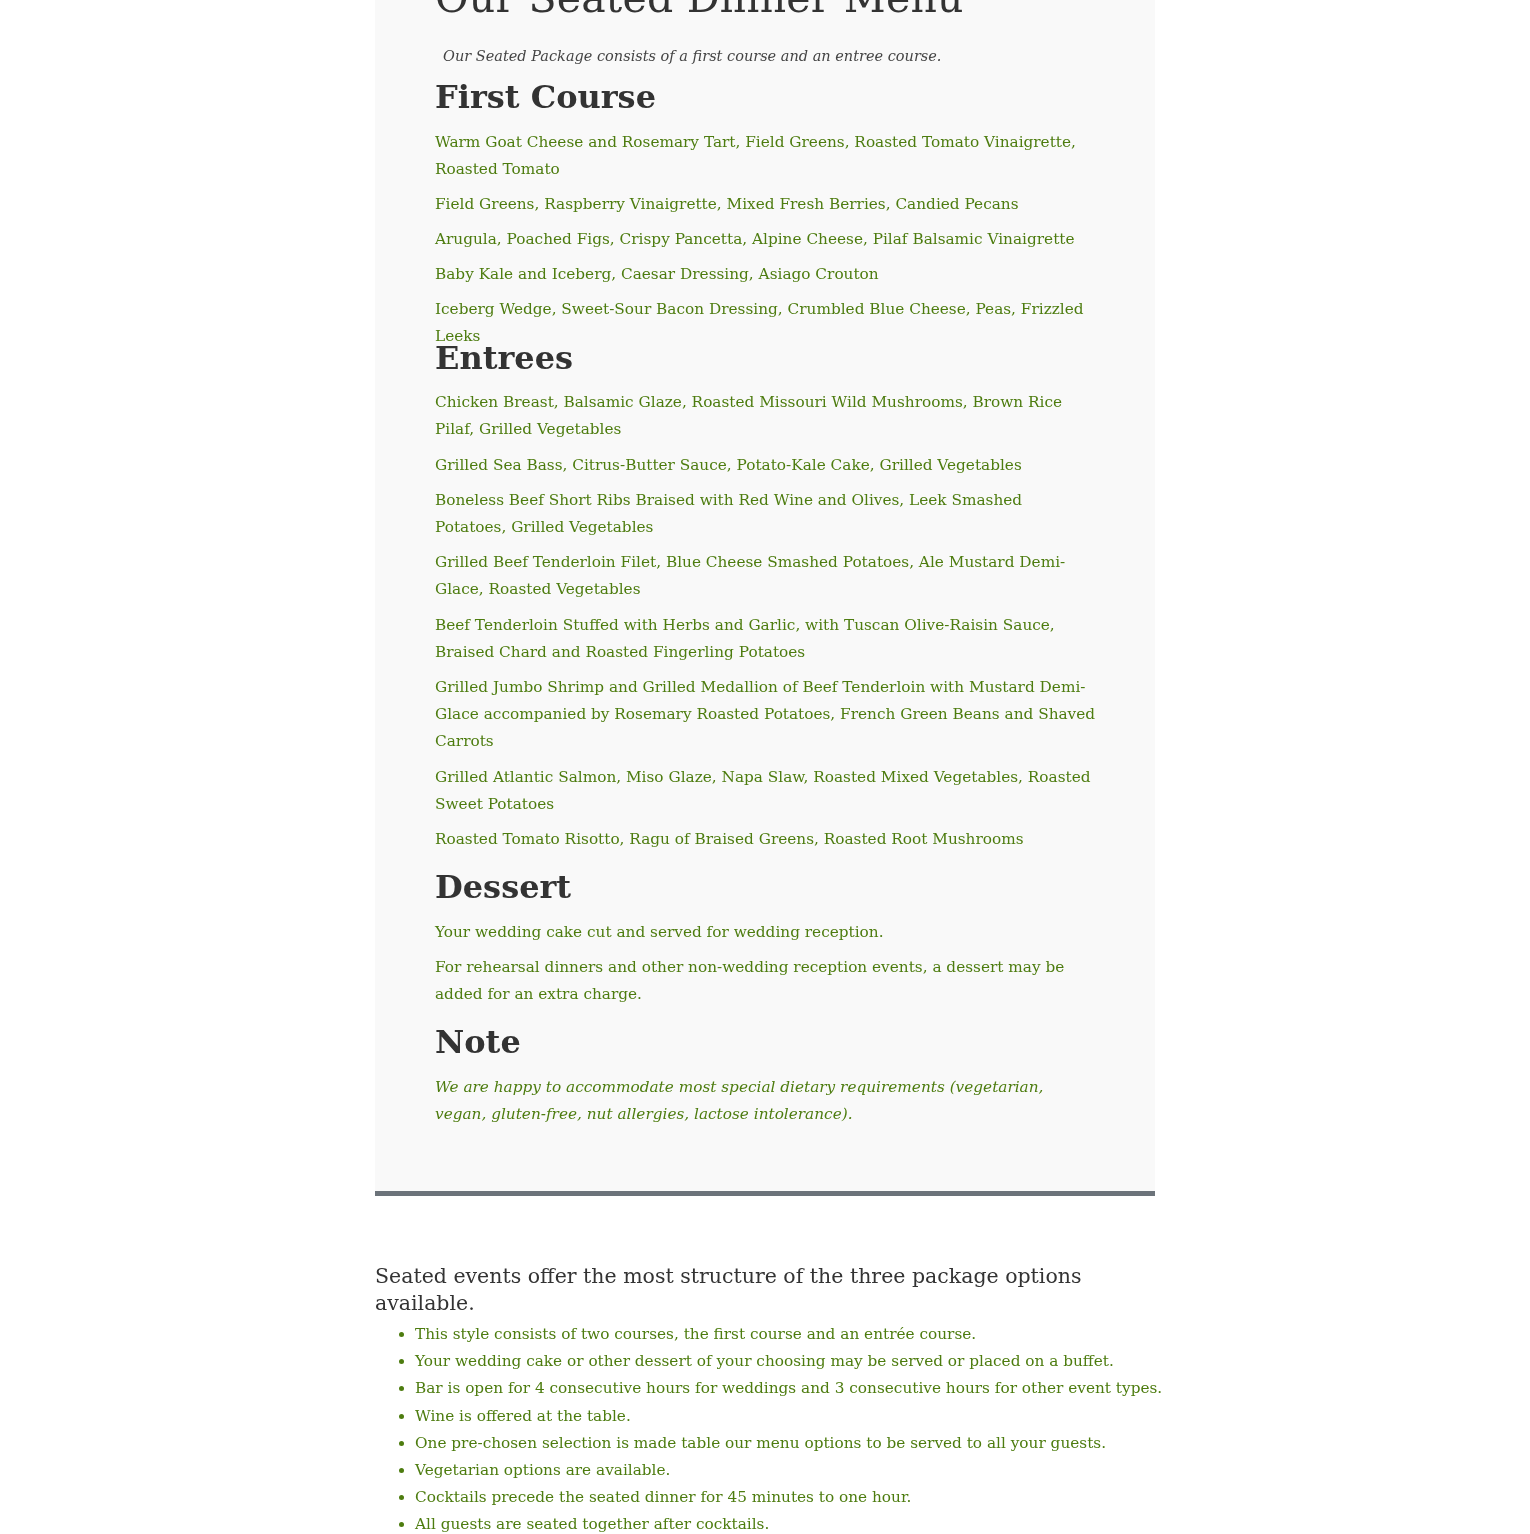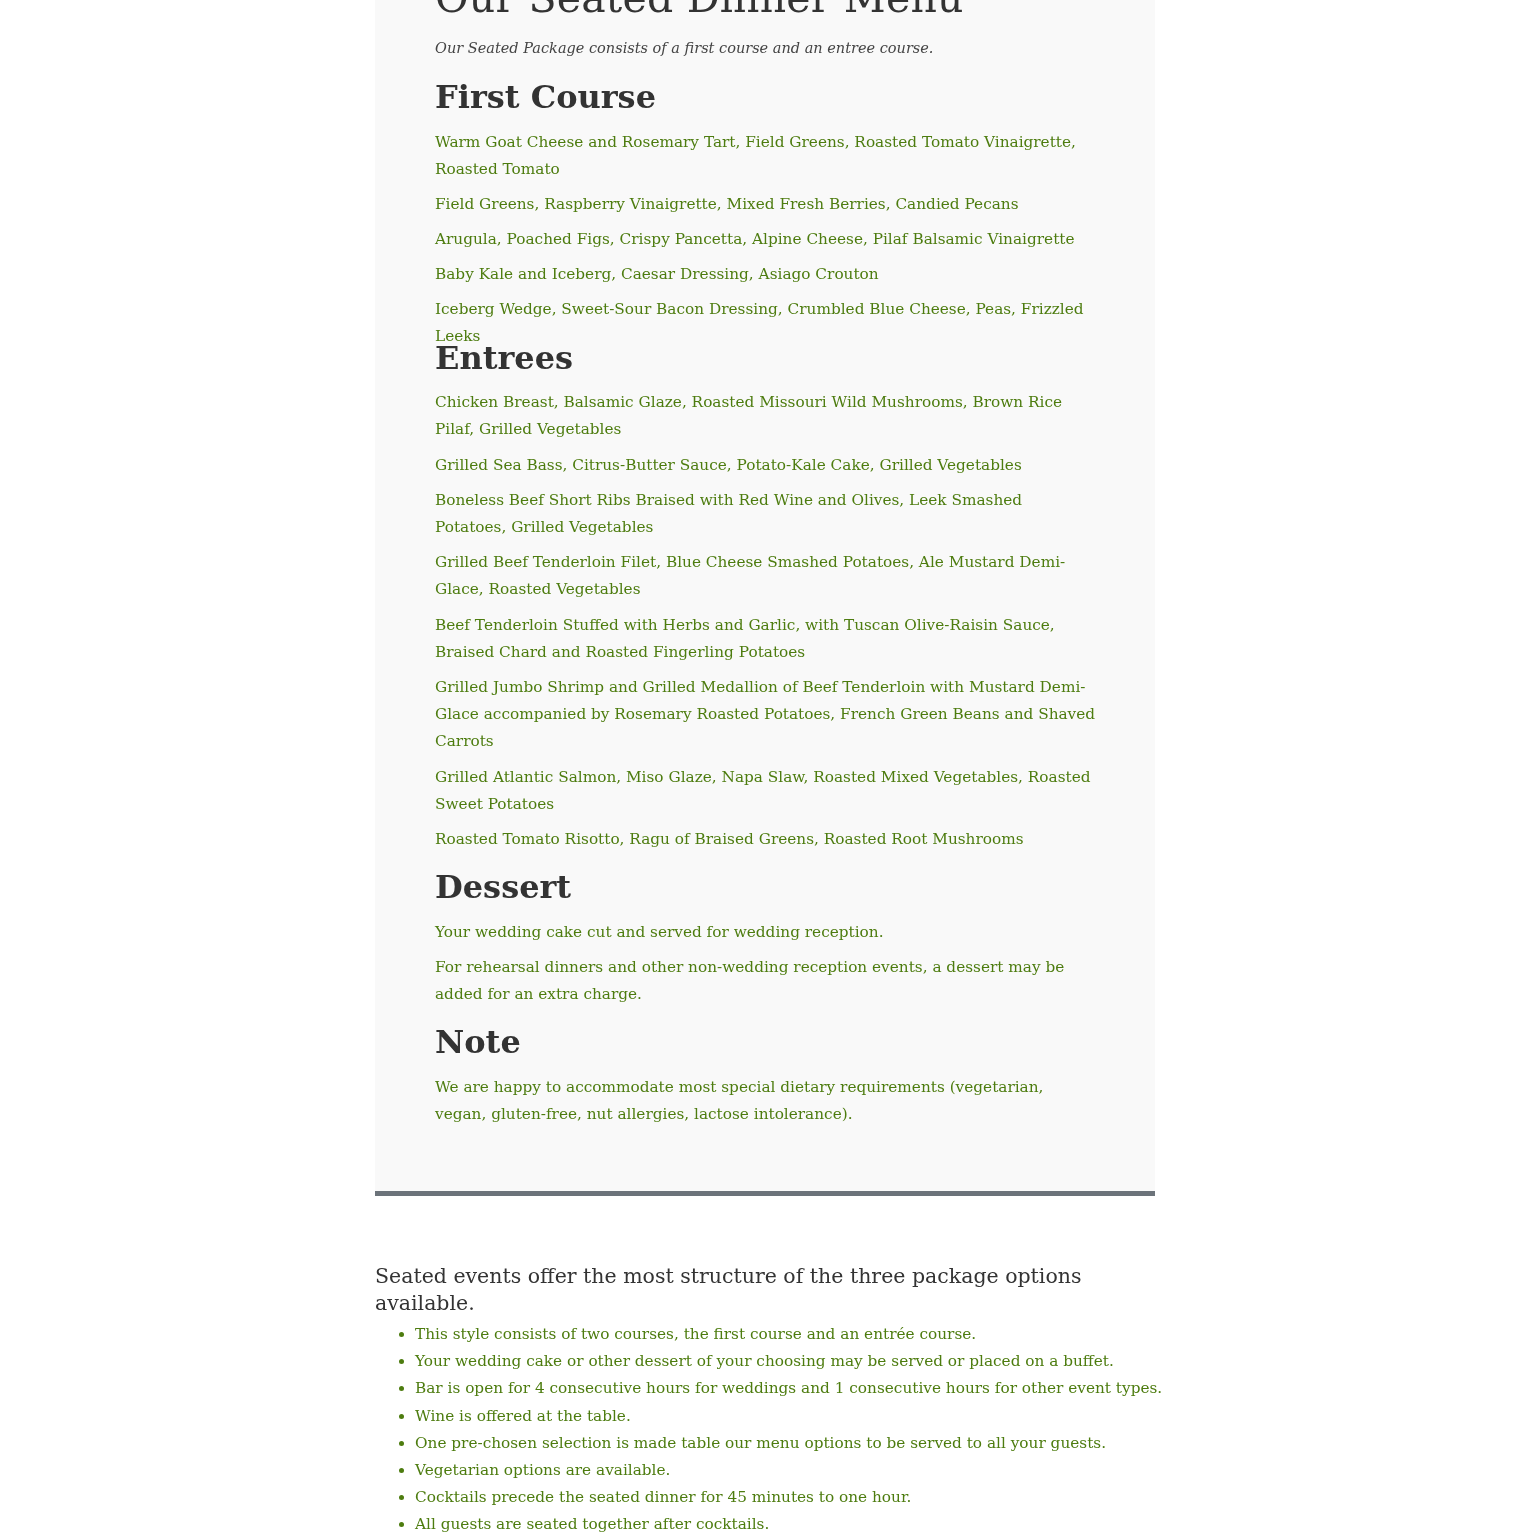--- a/index.html
+++ b/index.html
@@ -14,32 +14,32 @@
       border-bottom: 5px solid #6c737a;
       box-sizing: border-box;
     }
     .menu-inner { position: absolute; left: 60px; top: 0; width: 662px; }
     .menu-title {
       position: absolute; left: 0; top: 34px; margin: 0;
       font-size: 41px; font-weight: normal; color: #333; white-space: nowrap;
       letter-spacing: 0.2px;
     }
     .intro {
-      position: absolute; left: 0; top: 100px; margin: 0;
+      position: absolute; left: 0; top: 100px; margin: 8px;
       font-size: 14.5px; font-style: italic; color: #444; white-space: nowrap; text-align: center;
     }
     h2.sec {
       position: absolute; left: 0; margin: 0;
       font-size: 32px; font-weight: bold; color: #333; white-space: nowrap;
     }
     p.item {
       position: absolute; left: 0; margin: 0; width: 662px;
       font-size: 15.3px; line-height: 27px; color: #4d7c0f;
     }
-    p.note { }
+    p.note { font-style: italic; }
     .lower { position: absolute; left: 375px; top: 1263px; width: 790px; }
     .lower h3 {
       margin: 0; font-size: 20.5px; font-weight: normal; line-height: 27px; color: #333;
       width: 760px;
     }
     .lower ul { margin: 4px 0 0 0; padding-left: 40px; }
     .lower li {
       font-size: 15.3px; line-height: 27.2px; color: #4d7c0f; white-space: nowrap;
     }
   </style>
@@ -75,20 +75,20 @@
     <h2 class="sec" style="top:1083px">Note</h2>
     <p class="item note" style="top:1134px">We are happy to accommodate most special dietary requirements (vegetarian, vegan, gluten-free, nut allergies, lactose intolerance).</p>
   </div>
 </div>
 
 <div class="lower">
   <h3>Seated events offer the most structure of the three package options available.</h3>
   <ul>
     <li>This style consists of two courses, the first course and an entrée course.</li>
     <li>Your wedding cake or other dessert of your choosing may be served or placed on a buffet.</li>
-    <li>Bar is open for 4 consecutive hours for weddings and 1 consecutive hours for other event types.</li>
+    <li>Bar is open for 4 consecutive hours for weddings and 3 consecutive hours for other event types.</li>
     <li>Wine is offered at the table.</li>
     <li>One pre-chosen selection is made table our menu options to be served to all your guests.</li>
     <li>Vegetarian options are available.</li>
     <li>Cocktails precede the seated dinner for 45 minutes to one hour.</li>
     <li>All guests are seated together after cocktails.</li>
   </ul>
 </div>
 
 </body></html>

